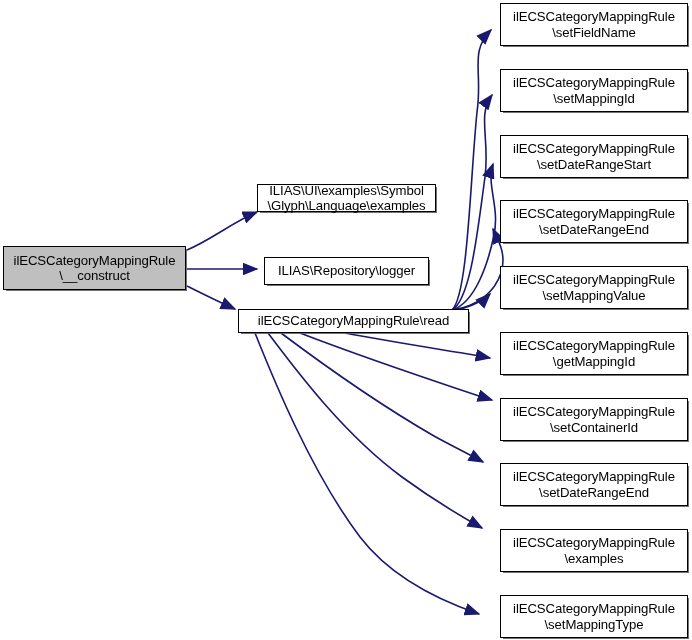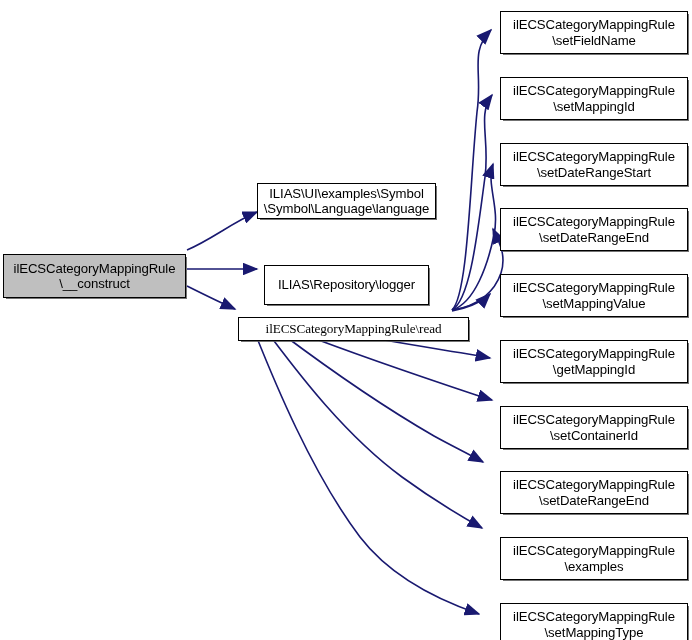--- a/index.html
+++ b/index.html
@@ -34,21 +34,20 @@
     font-size: 13.2px;
     line-height: 15.5px;
     text-align: center;
     display: flex;
     flex-direction: column;
     align-items: center;
     justify-content: center;
     letter-spacing: -0.1px;
     box-shadow: 2px 2px 0 -1px rgba(90,90,90,0.85);
     white-space: pre;
-    margin-top: 8px;
   }
   .node.highlight {
     background: #bfbfbf;
   }
   .node .ln {
     display: block;
   }
 </style>
 </head>
 <body>
@@ -71,23 +70,23 @@
         <path d="M 452,311 C 467,308 479,303 488,296 L 490,294" fill="none" stroke="#191970" stroke-width="1.6" marker-end="url(#arrowhead)"></path>
         <path d="M 345,333 C 381,340 432,348 474,355 L 490,358" fill="none" stroke="#191970" stroke-width="1.6" marker-end="url(#arrowhead)"></path>
         <path d="M 300,333 C 339,348 413,374 476,395 L 492,400" fill="none" stroke="#191970" stroke-width="1.6" marker-end="url(#arrowhead)"></path>
         <path d="M 281,333 C 313,357 375,402 434,436 454,447 463,451 483,462" fill="none" stroke="#191970" stroke-width="1.6" marker-end="url(#arrowhead)"></path>
         <path d="M 268,333 C 293,366 342,433 402,477 428,496 455,513 482,528" fill="none" stroke="#191970" stroke-width="1.6" marker-end="url(#arrowhead)"></path>
         <path d="M 255,333 C 273,378 311,472 360,537 393,580 444,602 479,614" fill="none" stroke="#191970" stroke-width="1.6" marker-end="url(#arrowhead)"></path>
       </g>
   </svg>
   <div id="nodes">
       <div class="node highlight" style="left: 3px; top: 246px; width: 183px; height: 44px;"><span class="ln">ilECSCategoryMappingRule</span><span class="ln">\__construct</span></div>
-      <div class="node" style="left: 257px; top: 175px; width: 179px; height: 36px;"><span class="ln">ILIAS\UI\examples\Symbol</span><span class="ln">\Symbol\Language\language</span></div>
-      <div class="node" style="left: 264px; top: 257px; width: 165px; height: 40px;"><span class="ln">ILIAS\Repository\logger</span></div>
-      <div class="node" style="left: 238px; top: 309px; width: 231px; height: 24px; font-family: Liberation Serif, serif;"><span class="ln">ilECSCategoryMappingRule\read</span></div>
+      <div class="node" style="left: 257px; top: 184px; width: 179px; height: 28px;"><span class="ln">ILIAS\UI\examples\Symbol</span><span class="ln">\Glyph\Language\examples</span></div>
+      <div class="node" style="left: 264px; top: 257px; width: 165px; height: 28px;"><span class="ln">ILIAS\Repository\logger</span></div>
+      <div class="node" style="left: 238px; top: 309px; width: 231px; height: 24px;"><span class="ln">ilECSCategoryMappingRule\read</span></div>
       <div class="node" style="left: 500px; top: 3px; width: 188px; height: 43px;"><span class="ln">ilECSCategoryMappingRule</span><span class="ln">\setFieldName</span></div>
       <div class="node" style="left: 500px; top: 69px; width: 188px; height: 43px;"><span class="ln">ilECSCategoryMappingRule</span><span class="ln">\setMappingId</span></div>
       <div class="node" style="left: 500px; top: 135px; width: 188px; height: 43px;"><span class="ln">ilECSCategoryMappingRule</span><span class="ln">\setDateRangeStart</span></div>
       <div class="node" style="left: 500px; top: 200px; width: 188px; height: 43px;"><span class="ln">ilECSCategoryMappingRule</span><span class="ln">\setDateRangeEnd</span></div>
       <div class="node" style="left: 500px; top: 266px; width: 188px; height: 43px;"><span class="ln">ilECSCategoryMappingRule</span><span class="ln">\setMappingValue</span></div>
       <div class="node" style="left: 500px; top: 332px; width: 188px; height: 43px;"><span class="ln">ilECSCategoryMappingRule</span><span class="ln">\getMappingId</span></div>
       <div class="node" style="left: 500px; top: 398px; width: 188px; height: 43px;"><span class="ln">ilECSCategoryMappingRule</span><span class="ln">\setContainerId</span></div>
       <div class="node" style="left: 500px; top: 463px; width: 188px; height: 43px;"><span class="ln">ilECSCategoryMappingRule</span><span class="ln">\setDateRangeEnd</span></div>
       <div class="node" style="left: 500px; top: 529px; width: 188px; height: 43px;"><span class="ln">ilECSCategoryMappingRule</span><span class="ln">\examples</span></div>
       <div class="node" style="left: 500px; top: 595px; width: 188px; height: 43px;"><span class="ln">ilECSCategoryMappingRule</span><span class="ln">\setMappingType</span></div>

